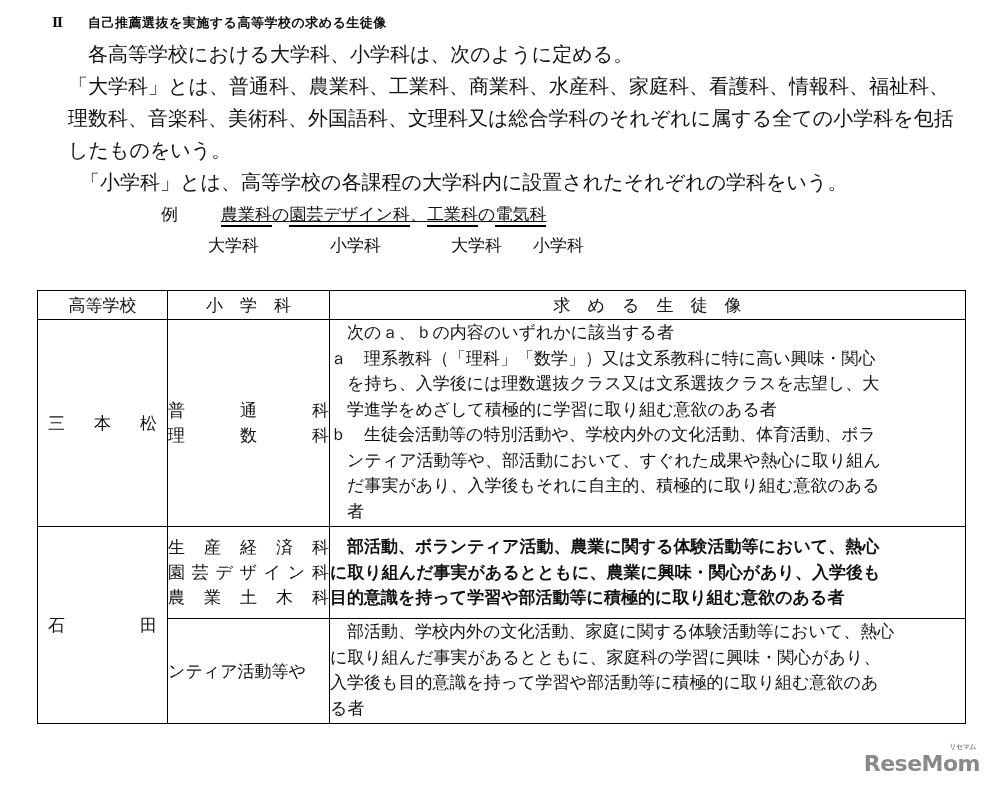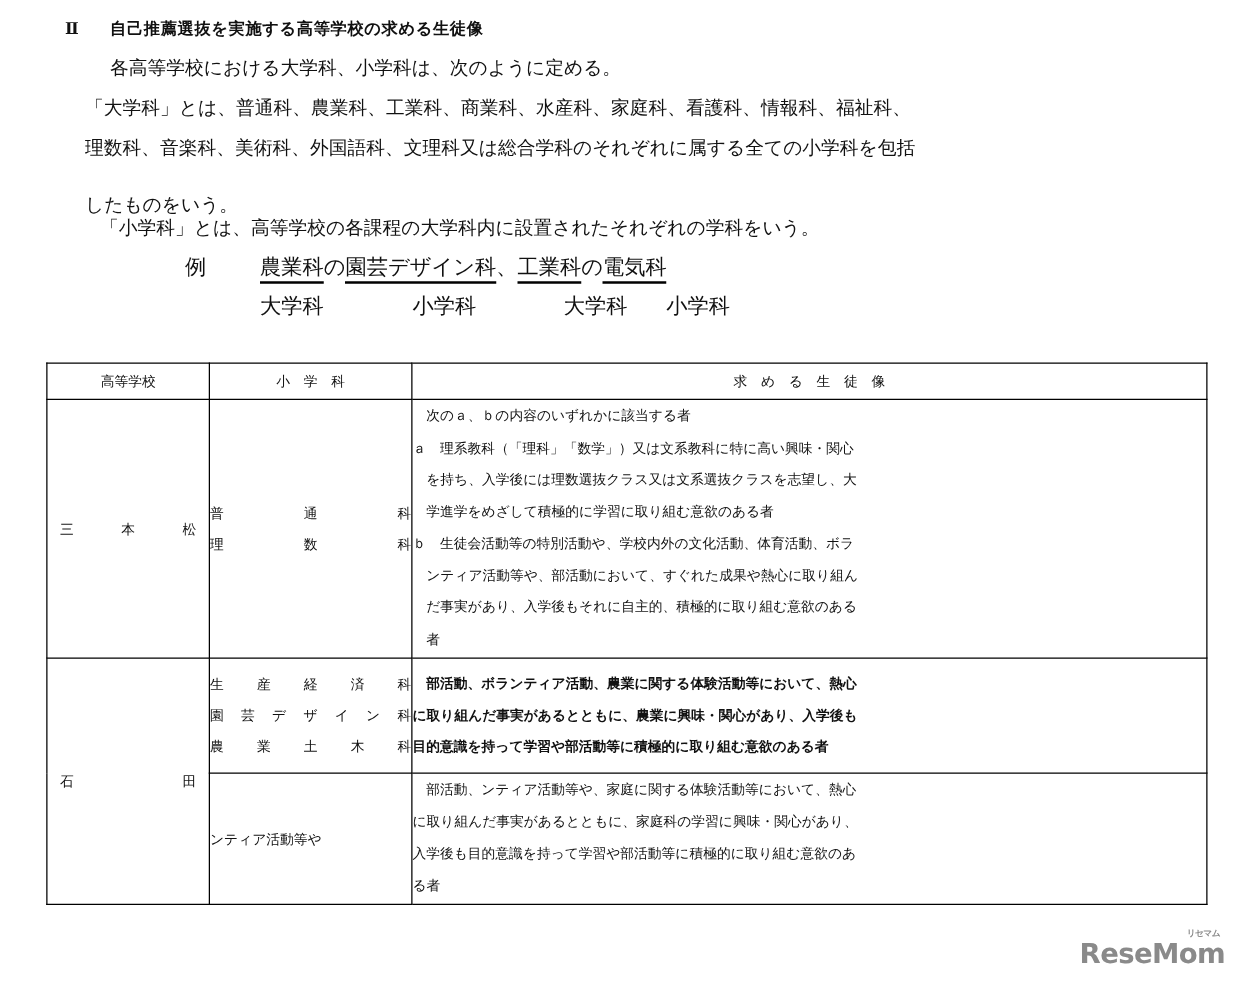--- a/index.html
+++ b/index.html
@@ -1,25 +1,25 @@
 <!DOCTYPE html>
 <html><head>
 <meta charset="utf-8">
 <style>
   html, body { margin:0; padding:0; background:#ffffff; }
   body { width:998px; height:794px; position:relative; overflow:hidden;
          font-family: "DejaVu Serif", "Liberation Serif", serif; color:#111; }
   .heading { position:absolute; left:52px; top:14px; font-size:13px; font-weight:bold;
              font-family: "DejaVu Sans", "Liberation Sans", sans-serif; letter-spacing:0.5px; }
   .heading .num { display:inline-block; width:36px; font-family:"DejaVu Serif", serif; }
-  .p { position:absolute; font-size:15px; line-height:24px; white-space:nowrap; }
+  .p { position:absolute; font-size:20px; line-height:24px; white-space:nowrap; }
   .ex-row { position:absolute; font-size:17px; line-height:24px; white-space:nowrap; }
   .ul { border-bottom:2px solid #000; padding-bottom:1px; }
   table.main { position:absolute; left:37px; top:290px; width:929px; border-collapse:collapse;
-               font-size:11px; table-layout:fixed; }
+               font-size:17px; table-layout:fixed; }
   table.main th, table.main td { border:1px solid #000; padding:0; vertical-align:middle; }
   table.main th { font-weight:normal; height:28px; text-align:center; }
   .col1 { width:130px; } .col2 { width:162px; }
   .school { text-align:center; letter-spacing:0; }
   .school-inner { display:flex; justify-content:space-between; padding:0 10px; }
   .subj { padding:0 8px 0 12px; line-height:25px; }
   .subj-line { display:flex; justify-content:space-between; }
   .desc { padding:2px 8px 2px 10px; line-height:25.5px; vertical-align:top !important; }
   .desc .line { white-space:nowrap; }
   .watermark { position:absolute; right:18px; bottom:18px; font-family:"DejaVu Sans", sans-serif;
@@ -29,24 +29,24 @@
 </head>
 <body>
 
 <div class="heading">
   <span class="num">Ⅱ</span><span>自己推薦選抜を実施する高等学校の求める生徒像</span>
 </div>
 
 <div class="p" style="left:88px;top:42px;">各高等学校における大学科、小学科は、次のように定める。</div>
 <div class="p" style="left:68px;top:74px;">「大学科」とは、普通科、農業科、工業科、商業科、水産科、家庭科、看護科、情報科、福祉科、</div>
 <div class="p" style="left:68px;top:106px;">理数科、音楽科、美術科、外国語科、文理科又は総合学科のそれぞれに属する全ての小学科を包括</div>
-<div class="p" style="left:68px;top:138px;margin-top:14px;">したものをいう。</div>
+<div class="p" style="left:68px;top:138px;">したものをいう。</div>
 <div class="p" style="left:80px;top:170px;">「小学科」とは、高等学校の各課程の大学科内に設置されたそれぞれの学科をいう。</div>
 
-<div class="ex-row" style="left:148px;top:202px;">
+<div class="ex-row" style="left:161px;top:202px;text-decoration:underline;">
   <span style="display:inline-block;width:60px;">例</span><span class="ul">農業科</span><span>の</span><span class="ul">園芸デザイン科</span><span>、</span><span class="ul">工業科</span><span>の</span><span class="ul">電気科</span>
 </div>
 <div class="ex-row" style="left:208px;top:233px;">
   <span style="position:absolute;left:0;">大学科</span>
   <span style="position:absolute;left:122px;">小学科</span>
   <span style="position:absolute;left:243px;">大学科</span>
   <span style="position:absolute;left:325px;">小学科</span>
 </div>
 
 <table class="main">
@@ -130,21 +130,21 @@
         <div class="line">　部活動、ボランティア活動、農業に関する体験活動等において、熱心</div>
         <div class="line">に取り組んだ事実があるとともに、農業に興味・関心があり、入学後も</div>
         <div class="line">目的意識を持って学習や部活動等に積極的に取り組む意欲のある者</div>
       </td>
     </tr>
     <tr style="height:105px;">
       <td class="subj">
         <div>ンティア活動等や</div>
       </td>
       <td class="desc">
-        <div class="line">　部活動、ンティア活動等や、家庭に関する体験活動等において、熱心</div>
+        <div class="line">　部活動、学校内外の文化活動、家庭に関する体験活動等において、熱心</div>
         <div class="line">に取り組んだ事実があるとともに、家庭科の学習に興味・関心があり、</div>
         <div class="line">入学後も目的意識を持って学習や部活動等に積極的に取り組む意欲のあ</div>
         <div class="line">る者</div>
       </td>
     </tr>
   </tbody>
 </table>
 
 <div class="watermark">
   <span>ReseMom</span>

